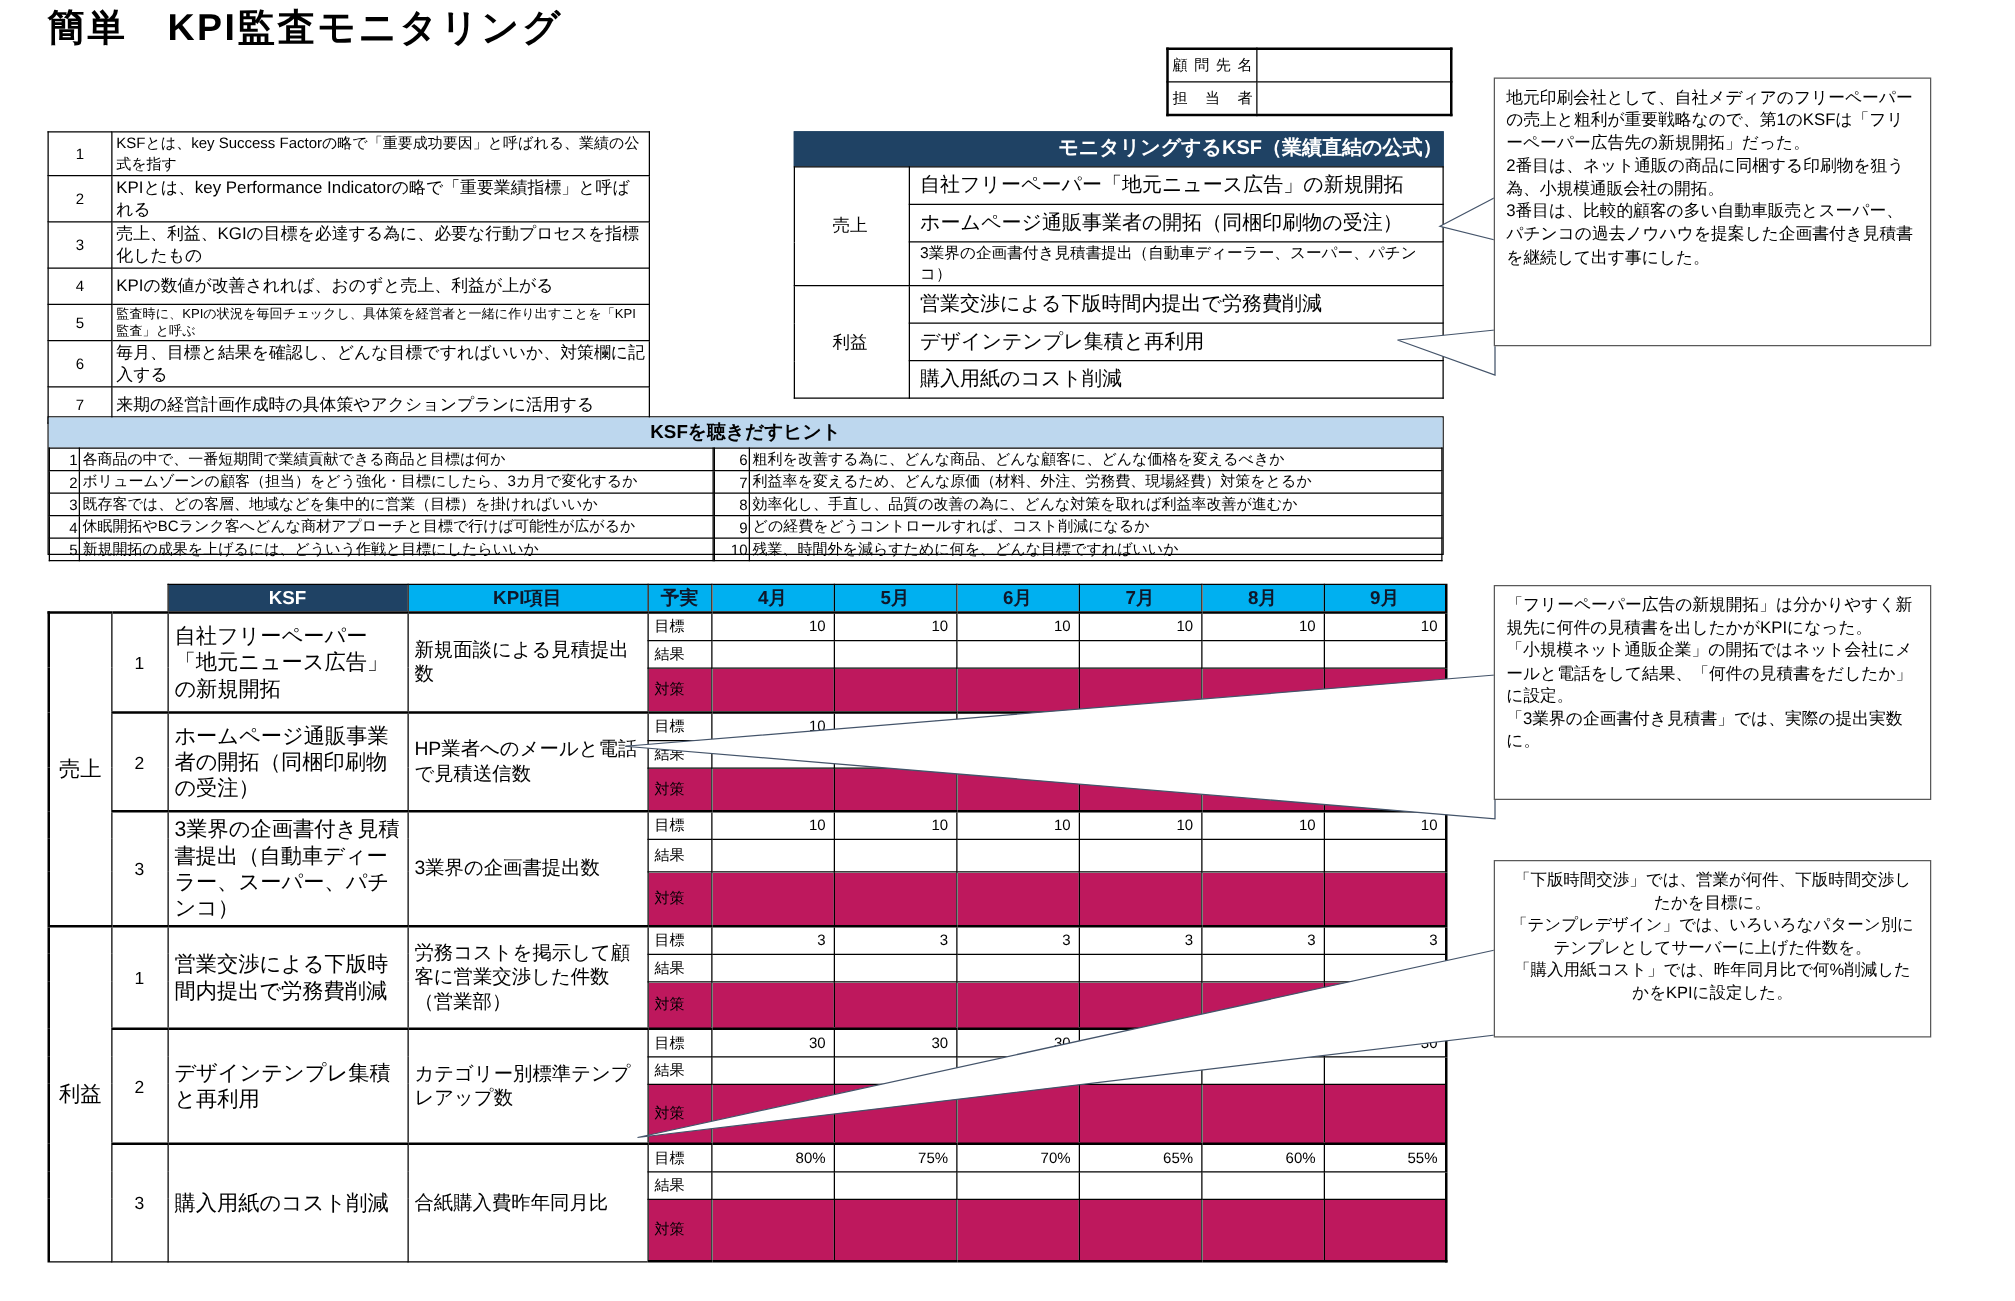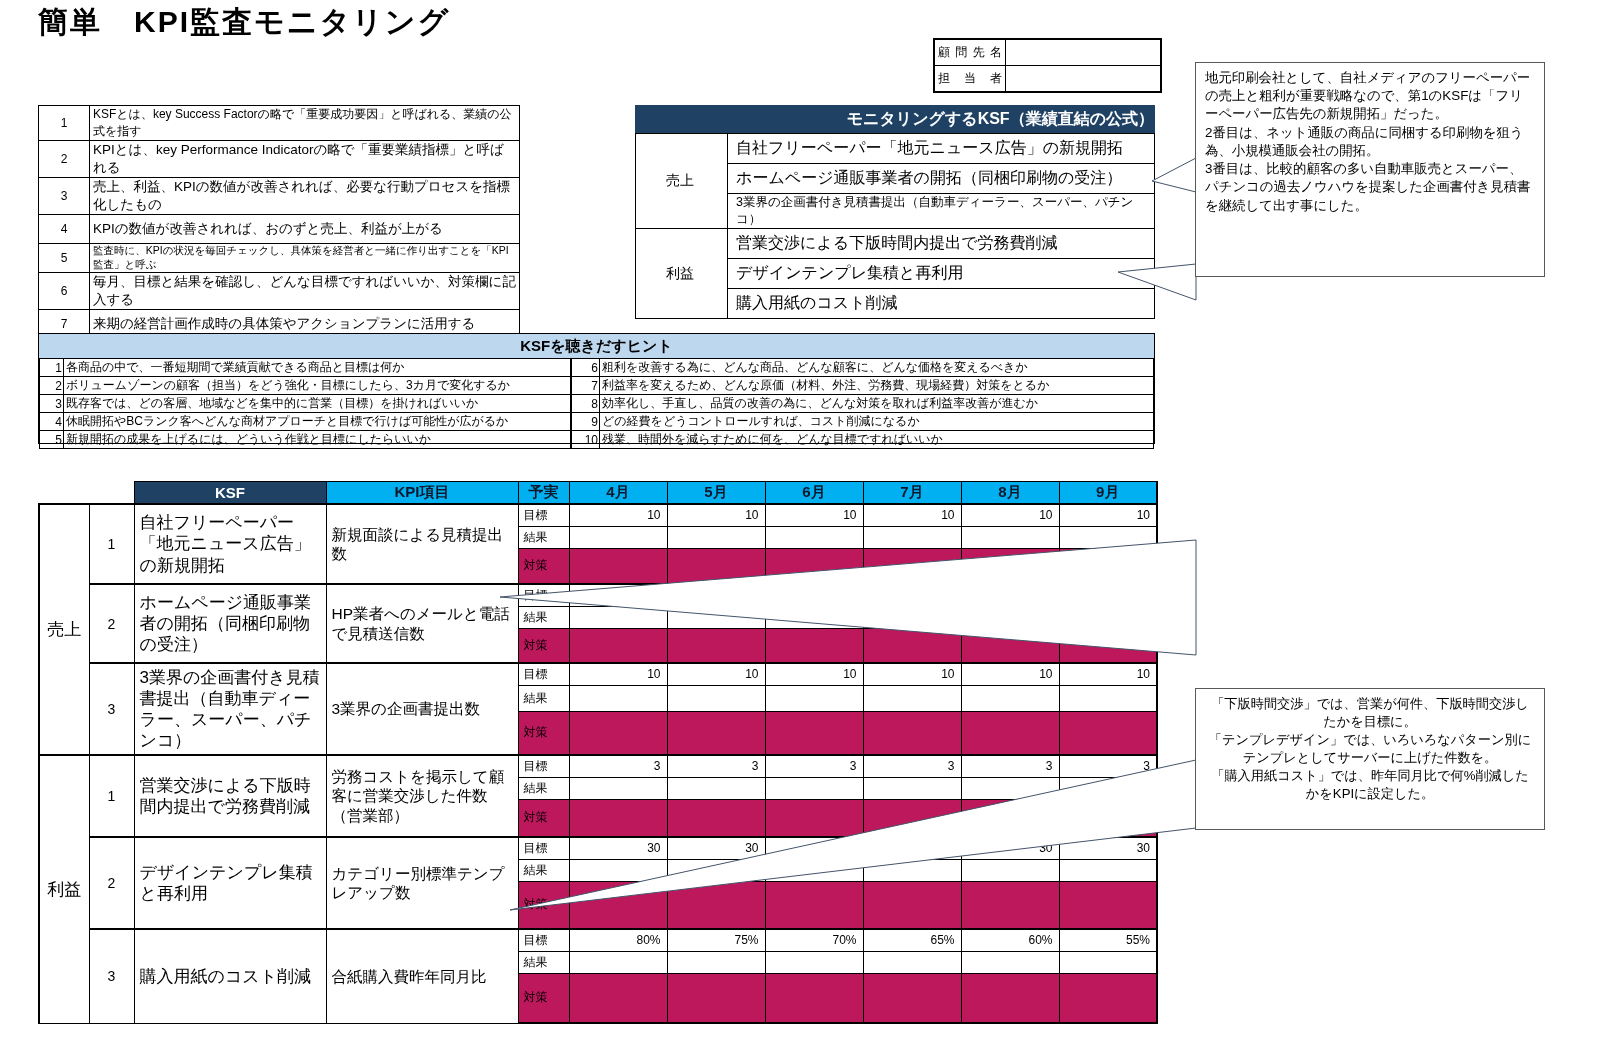--- a/index.html
+++ b/index.html
@@ -38,21 +38,21 @@
   .hints .hhead{height:24px;line-height:24px;background:#BDD7EE;font-size:15px;font-weight:bold;text-align:center;}
   .hints .cols{display:flex;}
   .hints table td{border:1px solid #000;height:15.6px;font-size:12px;padding:0 2px;}
   .hints .num{text-align:right;padding-right:1px;}
   .hints .tl{width:533px;}
   .hints .tl .num{width:20px;}
   .hints .tr{width:584px;}
   .hints .tr .num{width:24px;}
 
   
-  .kpi{position:absolute;left:38px;top:481px;}
+  .kpi{position:absolute;left:38px;top:467px;}
   .kpi table{width:1118px;}
   .kpi td,.kpi th{border:1px solid #000;}
   .kpi .nb{border:none;}
   .kpi thead th{height:21px;font-size:15px;font-weight:bold;text-align:center;}
   .kpi .hksf{background:#1F4264;color:#fff;}
   .kpi .hcy{background:#00B0F0;color:#0f172a;}
   .kpi .gcell{text-align:center;font-size:17px;border-left-width:2px;}
   .kpi .ncell{text-align:center;font-size:14px;}
   .kpi .ksfcell{font-size:17px;line-height:1.25;padding:2px 5px;}
   .kpi .kpicell{font-size:15.5px;line-height:1.25;padding:2px 5px;}
@@ -100,21 +100,21 @@
           <tr>
             <td class="num">1</td>
             <td class="fs12">KSFとは、key Success Factorの略で「重要成功要因」と呼ばれる、業績の公式を指す</td>
           </tr>
       <tr>
             <td class="num">2</td>
             <td>KPIとは、key Performance Indicatorの略で「重要業績指標」と呼ばれる</td>
           </tr>
       <tr>
             <td class="num">3</td>
-            <td>売上、利益、KPIの数値が改善されれば、必要な行動プロセスを指標化したもの</td>
+            <td>売上、利益、KGIの目標を必達する為に、必要な行動プロセスを指標化したもの</td>
           </tr>
       <tr>
             <td class="num">4</td>
             <td>KPIの数値が改善されれば、おのずと売上、利益が上がる</td>
           </tr>
       <tr>
             <td class="num">5</td>
             <td class="fs11">監査時に、KPIの状況を毎回チェックし、具体策を経営者と一緒に作り出すことを「KPI監査」と呼ぶ</td>
           </tr>
       <tr>
@@ -436,17 +436,20 @@
   <svg class="overlay" width="1612" height="1041" viewBox="0 0 1612 1041">
     <polygon points="1196,158 1152,181 1196,192" fill="#ffffff" stroke="#44546A" stroke-width="1"></polygon>
     <polygon points="1196,264 1118,272 1196,300" fill="#ffffff" stroke="#44546A" stroke-width="1"></polygon>
     <polygon points="1196,540 500,597 1196,655" fill="#ffffff" stroke="#44546A" stroke-width="1"></polygon>
     <polygon points="1196,760 510,910 1196,828" fill="#ffffff" stroke="#44546A" stroke-width="1"></polygon>
   </svg>
 
   <div class="callout c1">地元印刷会社として、自社メディアのフリーペーパーの売上と粗利が重要戦略なので、第1のKSFは「フリーペーパー広告先の新規開拓」だった。
 2番目は、ネット通販の商品に同梱する印刷物を狙う為、小規模通販会社の開拓。
 3番目は、比較的顧客の多い自動車販売とスーパー、パチンコの過去ノウハウを提案した企画書付き見積書を継続して出す事にした。</div>
+  <div class="callout c3">「フリーペーパー広告の新規開拓」は分かりやすく新規先に何件の見積書を出したかがKPIになった。
+「小規模ネット通販企業」の開拓ではネット会社にメールと電話をして結果、「何件の見積書をだしたか」に設定。
+「3業界の企画書付き見積書」では、実際の提出実数に。</div>
   <div class="callout c4">「下版時間交渉」では、営業が何件、下版時間交渉したかを目標に。
 「テンプレデザイン」では、いろいろなパターン別にテンプレとしてサーバーに上げた件数を。
 「購入用紙コスト」では、昨年同月比で何%削減したかをKPIに設定した。</div>
 
 </div>
 
 </body></html>

